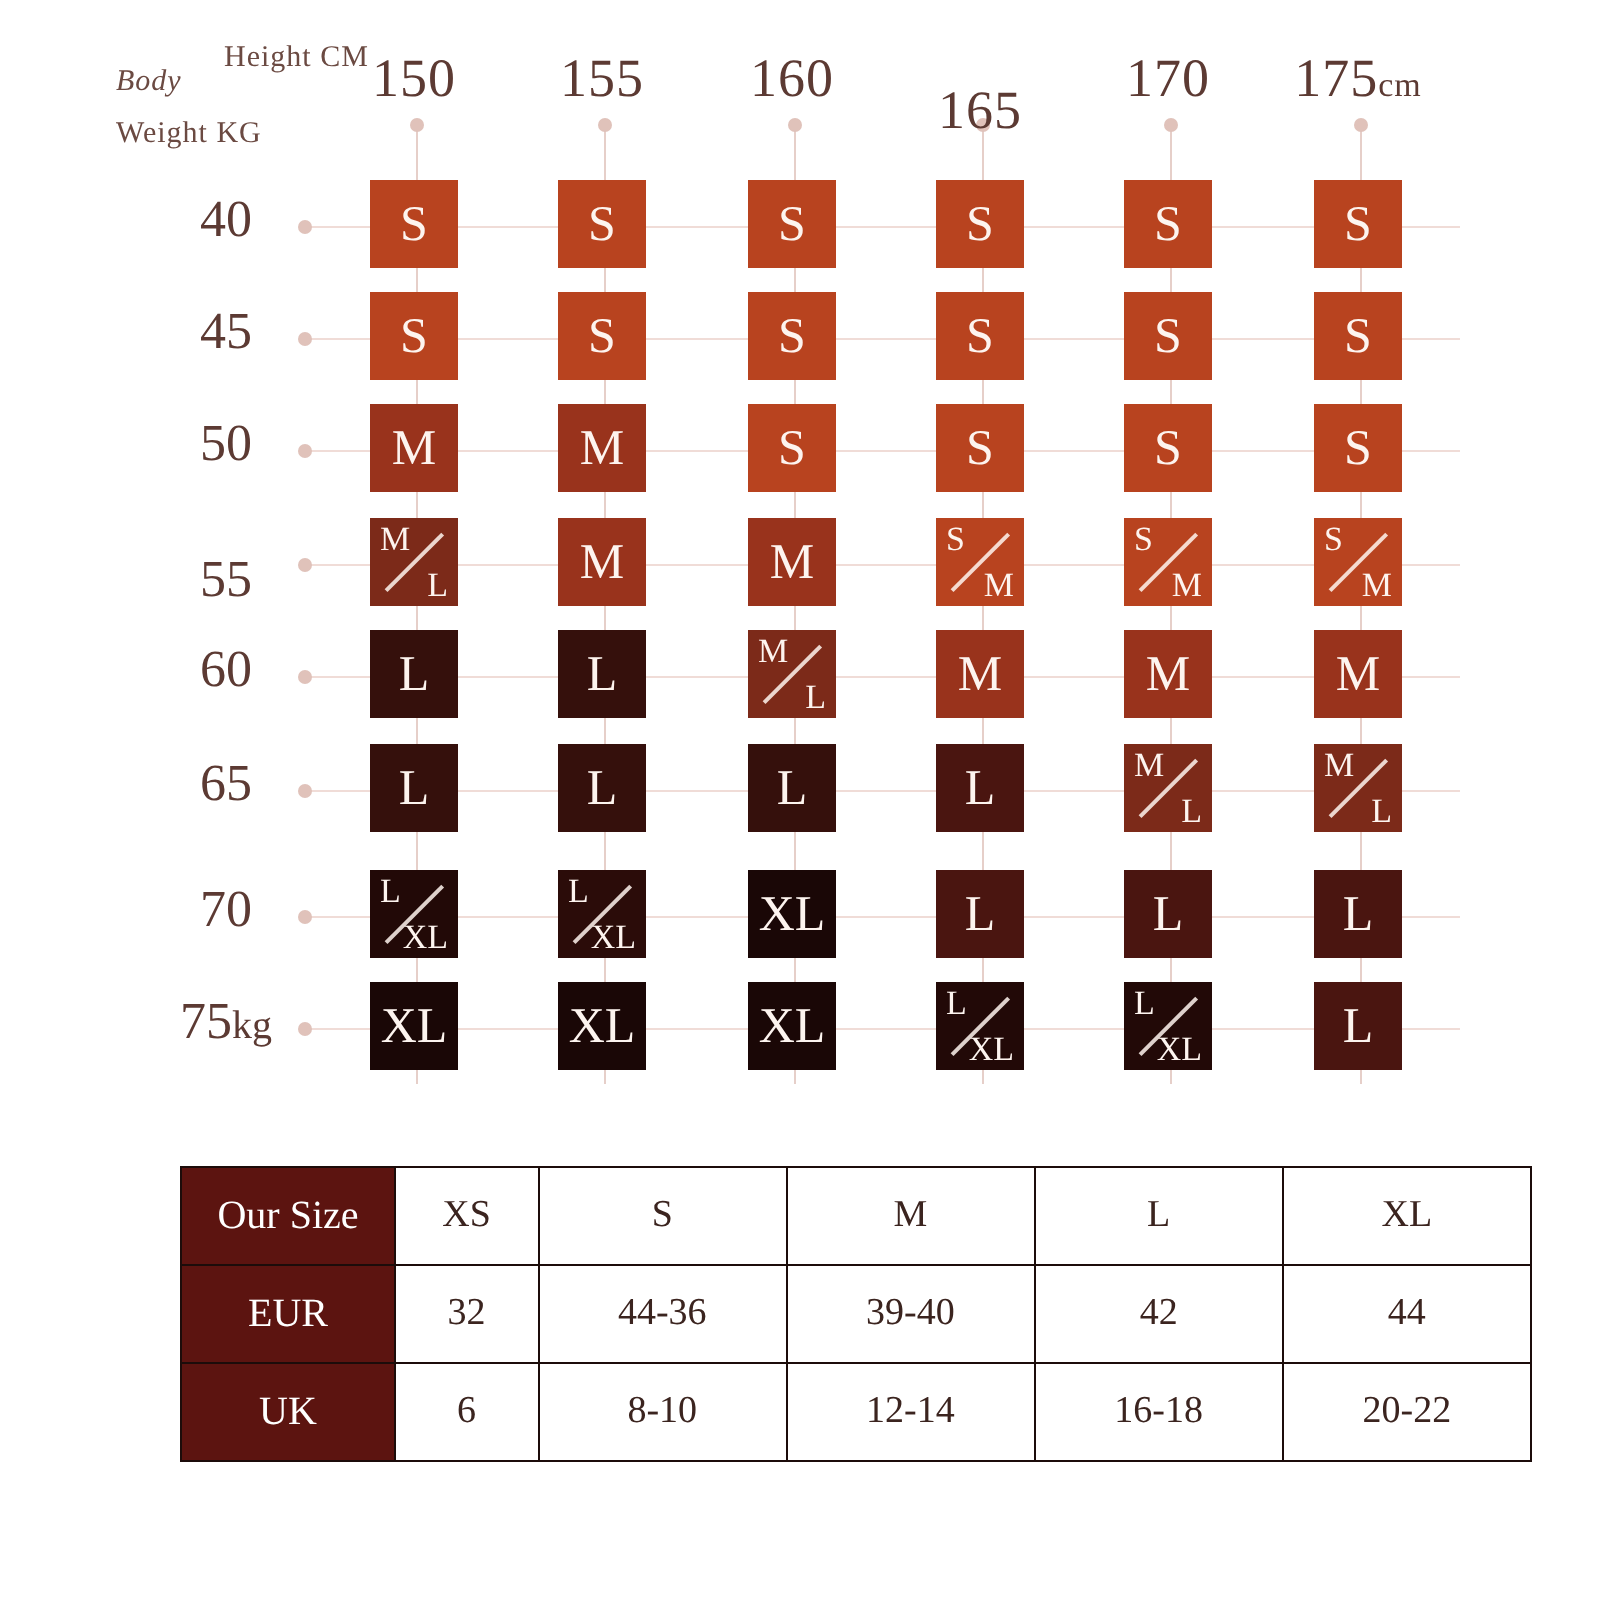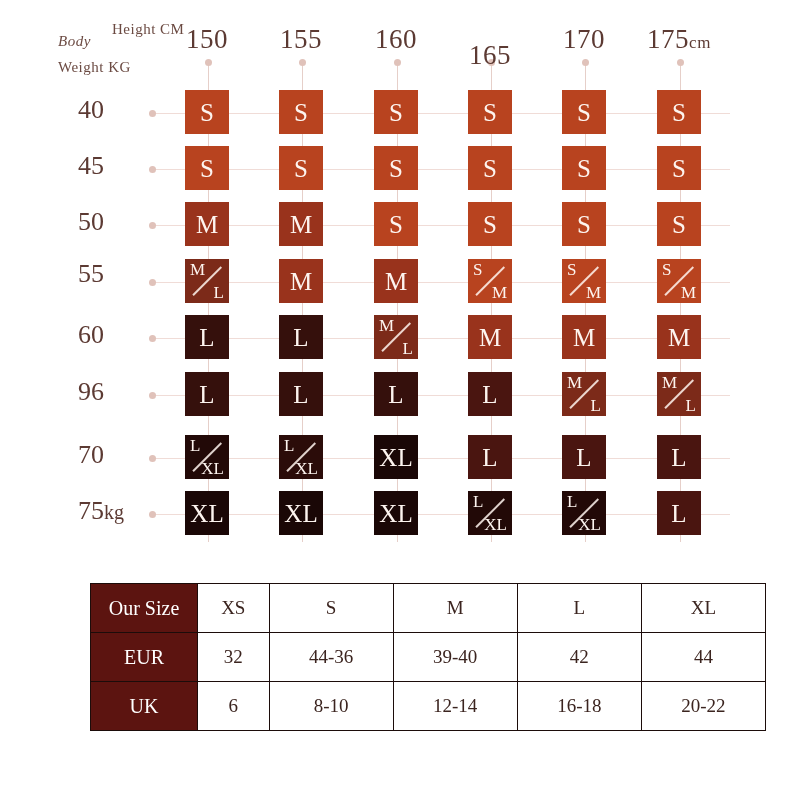--- a/index.html
+++ b/index.html
@@ -42,21 +42,21 @@
     font-size: 27px;
     color: #5c3a33;
     letter-spacing: 0.5px;
   }
   .col-head .unit { font-size: 17px; }
 
   .row-head {
     position: absolute;
     left: 78px;
     width: 70px;
-    text-align: left;
+    text-align: center;
     font-size: 26px;
     color: #5c3a33;
   }
   .row-head .unit { font-size: 20px; }
 
   
   .vline {
     position: absolute;
     top: 62px;
     width: 1px;
@@ -194,23 +194,23 @@
       <div class="col-head" style="left: 256px;">155</div>
       <div class="col-head" style="left: 351px;">160</div>
       <div class="col-head" style="left: 445px; margin-top: 16px;">165</div>
       <div class="col-head" style="left: 539px;">170</div>
       <div class="col-head" style="left: 634px;"><span>175</span><span class="unit">cm</span></div>
     </div>
   <div id="row-heads">
       <div class="row-head" style="top: 95px;">40</div>
       <div class="row-head" style="top: 151px;">45</div>
       <div class="row-head" style="top: 207px;">50</div>
-      <div class="row-head" style="top: 259px;">55</div>
+      <div class="row-head" style="top: 275px;">55</div>
       <div class="row-head" style="top: 320px;">60</div>
-      <div class="row-head" style="top: 377px;">96</div>
+      <div class="row-head" style="top: 377px;">65</div>
       <div class="row-head" style="top: 440px;">70</div>
       <div class="row-head" style="top: 496px;"><span>75</span><span class="unit">kg</span></div>
     </div>
   <div id="cells">
       <div class="cell" style="left: 185px; top: 90px; background: rgb(184, 67, 31);">
         <span class="single">S</span>
       </div>
       <div class="cell" style="left: 279px; top: 90px; background: rgb(184, 67, 31);">
         <span class="single">S</span>
       </div>

